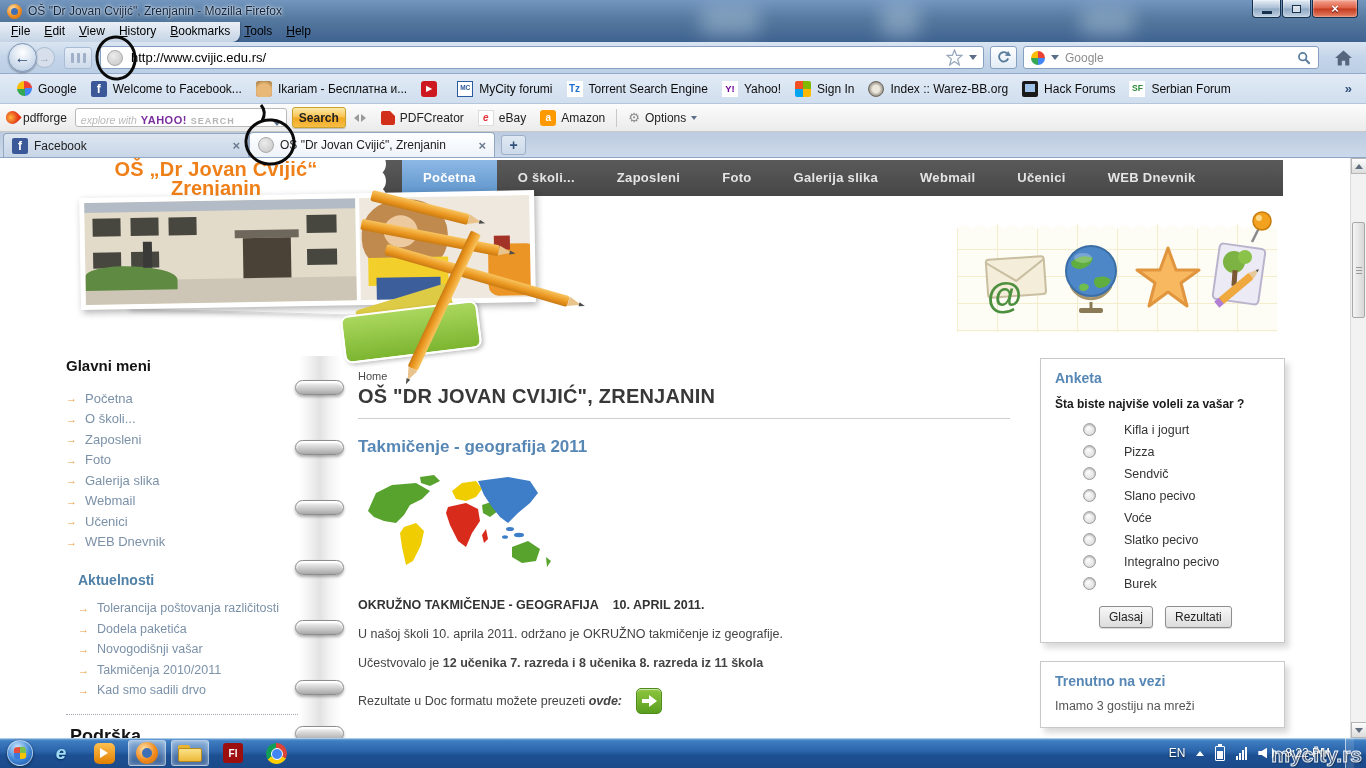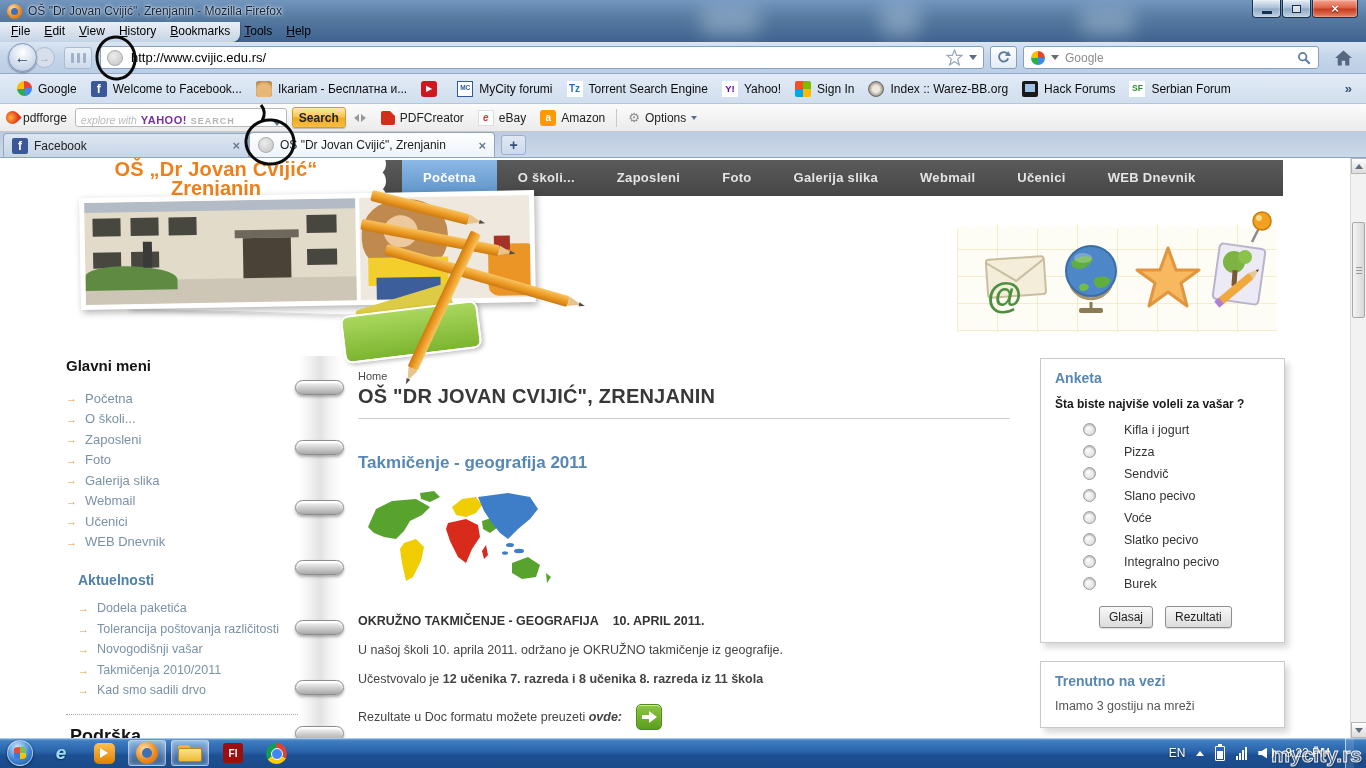--- a/index.html
+++ b/index.html
@@ -182,21 +182,21 @@
   .s-news-title{margin:20px 0 10px 12px;font-size:14px;font-weight:bold;color:#4f81a8;}
   .nrow{display:flex;align-items:center;gap:8px;height:20.5px;font-size:12.5px;color:#7b91a8;margin-left:12px;}
   .nrow::before{content:"→";color:#e79b3c;font-size:11px;font-weight:bold;}
   .s-dotted{position:absolute;left:66px;top:556px;width:232px;border-top:1px dotted #9fa8b2;}
   .s-clip{position:absolute;left:70px;top:568px;font-size:18px;font-weight:bold;color:#141414;}
 
   .content{position:absolute;left:358px;top:212px;width:652px;color:#444;}
   .crumb{font-size:11px;color:#4a4a4a;}
   .ptitle{margin-top:3px;font-size:20px;font-weight:bold;color:#383838;letter-spacing:.2px;}
   .chr{margin-top:10px;border:none;border-top:1px solid #cfcfcf;}
-  .atitle{margin-top:34px;font-size:17px;font-weight:bold;color:#5787b5;}
+  .atitle{margin-top:18px;font-size:17px;font-weight:bold;color:#5787b5;}
   .adate{margin-top:6px;font-size:11px;color:#9a9a9a;}
   .map{margin-top:14px;display:block;}
   .aheading{margin-top:24px;font-size:12.5px;font-weight:bold;color:#333;}
   .apara{margin-top:15px;font-size:12.5px;color:#444;}
   .alast{margin-top:18px;display:flex;align-items:center;gap:14px;font-size:12.5px;color:#444;}
   .dlbtn{width:26px;height:26px;border-radius:5px;border:1px solid #4e8c1a;background:linear-gradient(#8dc63f,#5a9e1f);
         box-shadow:inset 0 1px 1px rgba(255,255,255,.6);display:flex;align-items:center;justify-content:center;position:relative;}
   .dlbtn .stem{width:8px;height:4px;background:#fff;margin-right:-1px;}
   .dlbtn .head{width:0;height:0;border-top:6px solid transparent;border-bottom:6px solid transparent;border-left:8px solid #fff;}
 
@@ -560,24 +560,24 @@
           <span>Webmail</span>
         </div>
       <div class="mrow">
           <span>Učenici</span>
         </div>
       <div class="mrow">
           <span>WEB Dnevnik</span>
         </div>
       <div class="s-news-title">Aktuelnosti</div>
       <div class="nrow">
+          <span>Tolerancija poštovanja različitosti</span>
+        </div>
+      <div class="nrow">
           <span>Dodela paketića</span>
-        </div>
-      <div class="nrow">
-          <span>Tolerancija poštovanja različitosti</span>
         </div>
       <div class="nrow">
           <span>Novogodišnji vašar</span>
         </div>
       <div class="nrow">
           <span>Takmičenja 2010/2011</span>
         </div>
       <div class="nrow">
           <span>Kad smo sadili drvo</span>
         </div>

